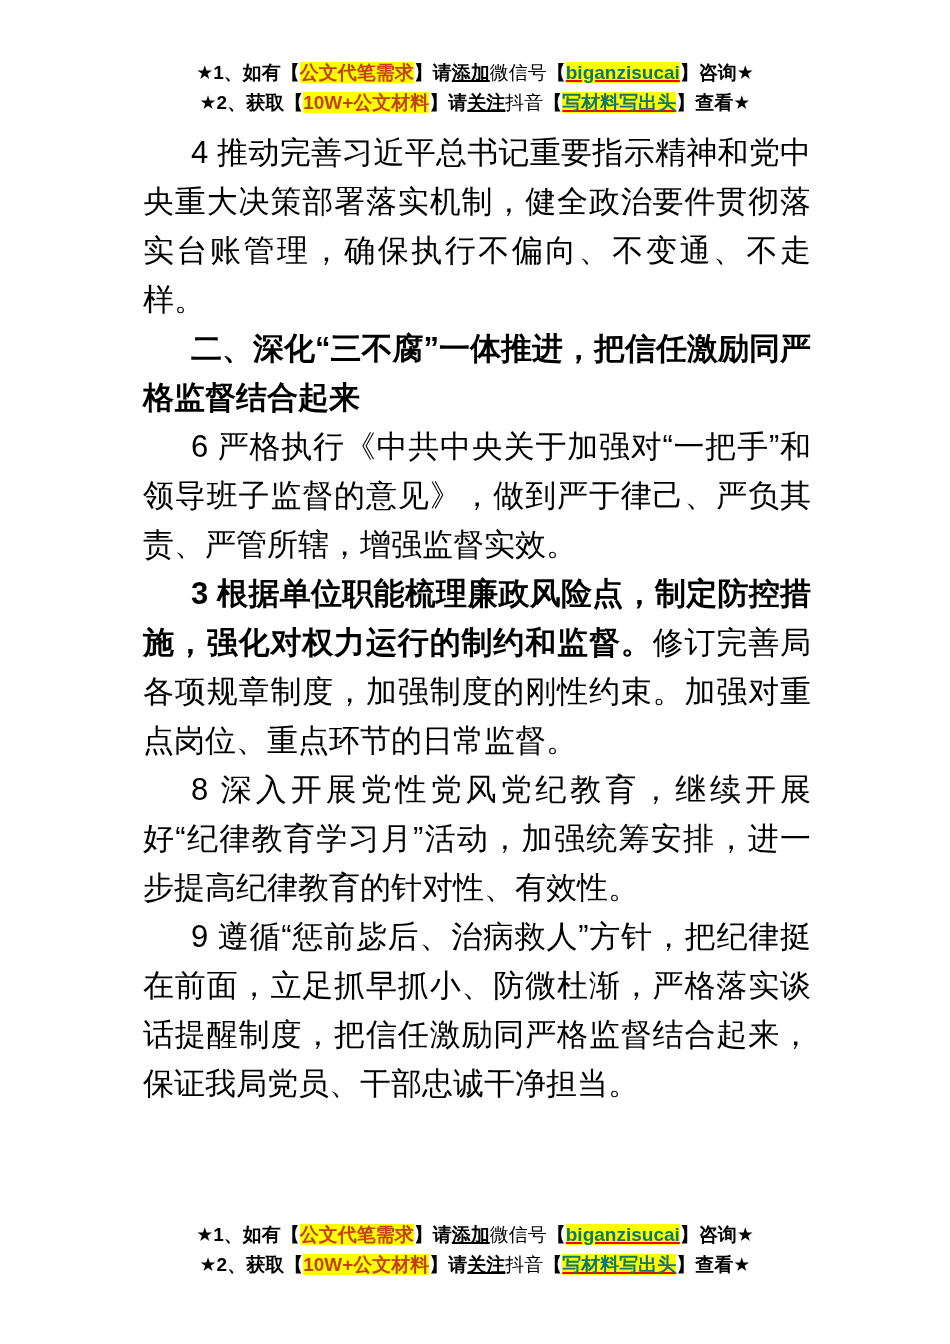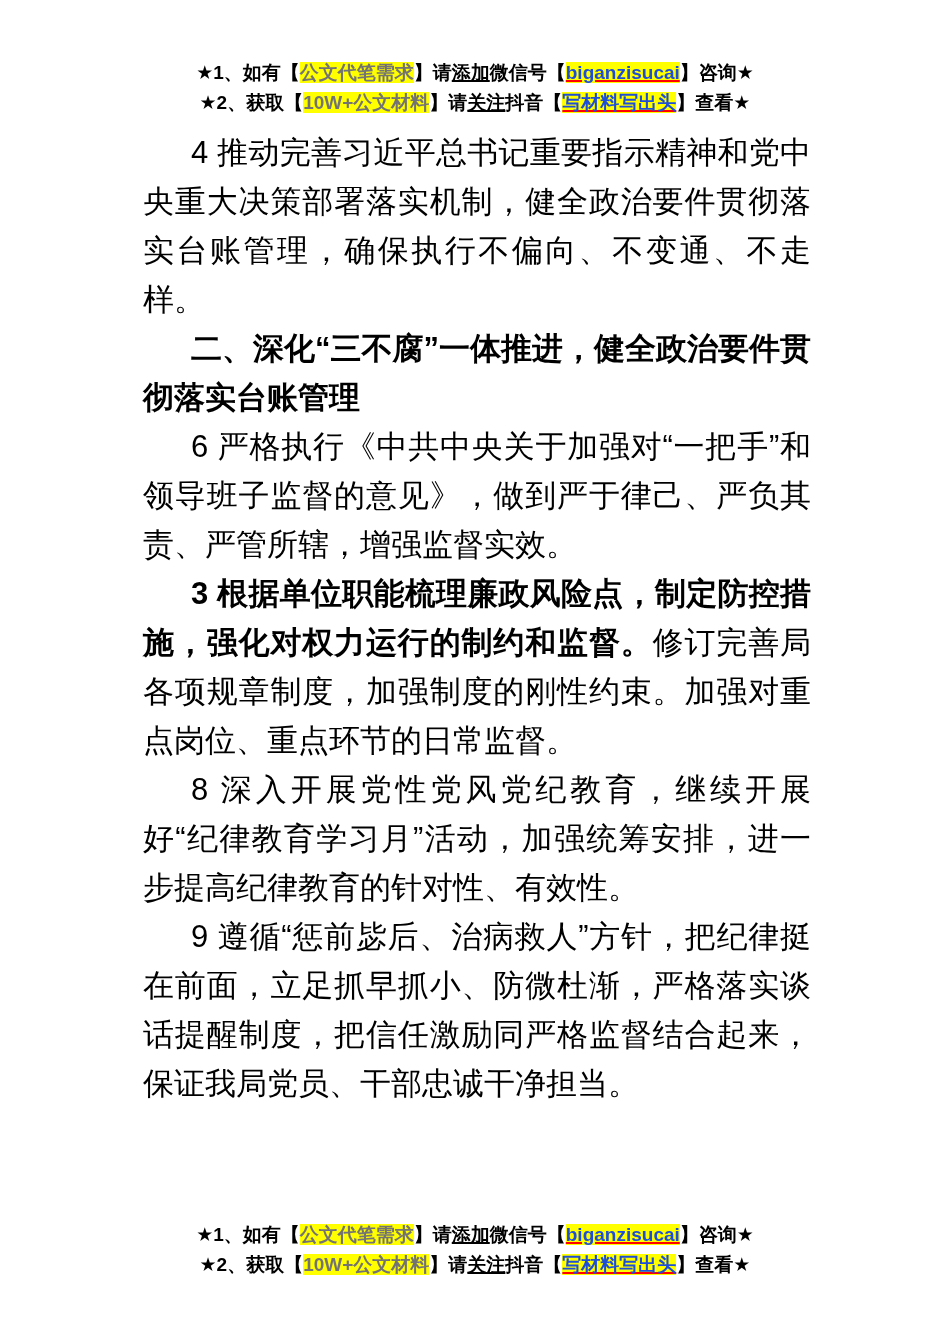--- a/index.html
+++ b/index.html
@@ -25,34 +25,34 @@
     font-size: 19px;
     line-height: 30px;
     font-weight: 700;
     color: #000000;
     white-space: nowrap;
   }
   .promo-top { top: 58px; }
   .promo-bottom { top: 1220px; }
   .promo .hl {
     background: #ffff00;
-    color: #737373;
+    color: #c2410c;
   }
   .promo .hl-u {
     background: #ffff00;
-    color: #1d4ed8;
+    color: #0f766e;
     text-decoration: underline;
     text-decoration-color: #ff0000;
     text-decoration-thickness: 2px;
   }
   .promo .u {
     text-decoration: underline;
     text-decoration-thickness: 2px;
   }
-  .promo .rg { font-weight: 700; margin-top: 32px; }
+  .promo .rg { font-weight: 400; margin-top: 32px; }
 
   
   .content {
     position: absolute;
     top: 128px;
     left: 143px;
     width: 668px;
     font-size: 31px;
     line-height: 49px;
     text-align: justify;
@@ -79,21 +79,21 @@
     <div>
       <span>★1、如有【</span><span class="hl">公文代笔需求</span><span>】请</span><span class="u">添加</span><span class="rg">微信号</span><span>【</span><span class="hl-u">biganzisucai</span><span>】咨询★</span>
     </div>
     <div>
       <span>★2、获取【</span><span class="hl">10W+公文材料</span><span>】请</span><span class="u">关注</span><span class="rg">抖音</span><span>【</span><span class="hl-u">写材料写出头</span><span>】查看★</span>
     </div>
   </div>
 
   <div class="content">
     <p>4 推动完善习近平总书记重要指示精神和党中央重大决策部署落实机制，健全政治要件贯彻落实台账管理，确保执行不偏向、不变通、不走样。</p>
-    <h2>二、深化“三不腐”一体推进，健全政治要件贯彻落实台账管理</h2>
+    <h2>二、深化“三不腐”一体推进，把信任激励同严格监督结合起来</h2>
     <p>6 严格执行《中共中央关于加强对“一把手”和领导班子监督的意见》，做到严于律己、严负其责、严管所辖，增强监督实效。</p>
     <p><span class="lead-bold">3 根据单位职能梳理廉政风险点，制定防控措施，强化对权力运行的制约和监督。</span><span>修订完善局各项规章制度，加强制度的刚性约束。加强对重点岗位、重点环节的日常监督。</span></p>
     <p>8 深入开展党性党风党纪教育，继续开展好“纪律教育学习月”活动，加强统筹安排，进一步提高纪律教育的针对性、有效性。</p>
     <p>9 遵循“惩前毖后、治病救人”方针，把纪律挺在前面，立足抓早抓小、防微杜渐，严格落实谈话提醒制度，把信任激励同严格监督结合起来，保证我局党员、干部忠诚干净担当。</p>
   </div>
 
   <div class="promo promo-bottom">
     <div>
       <span>★1、如有【</span><span class="hl">公文代笔需求</span><span>】请</span><span class="u">添加</span><span class="rg">微信号</span><span>【</span><span class="hl-u">biganzisucai</span><span>】咨询★</span>
     </div>

